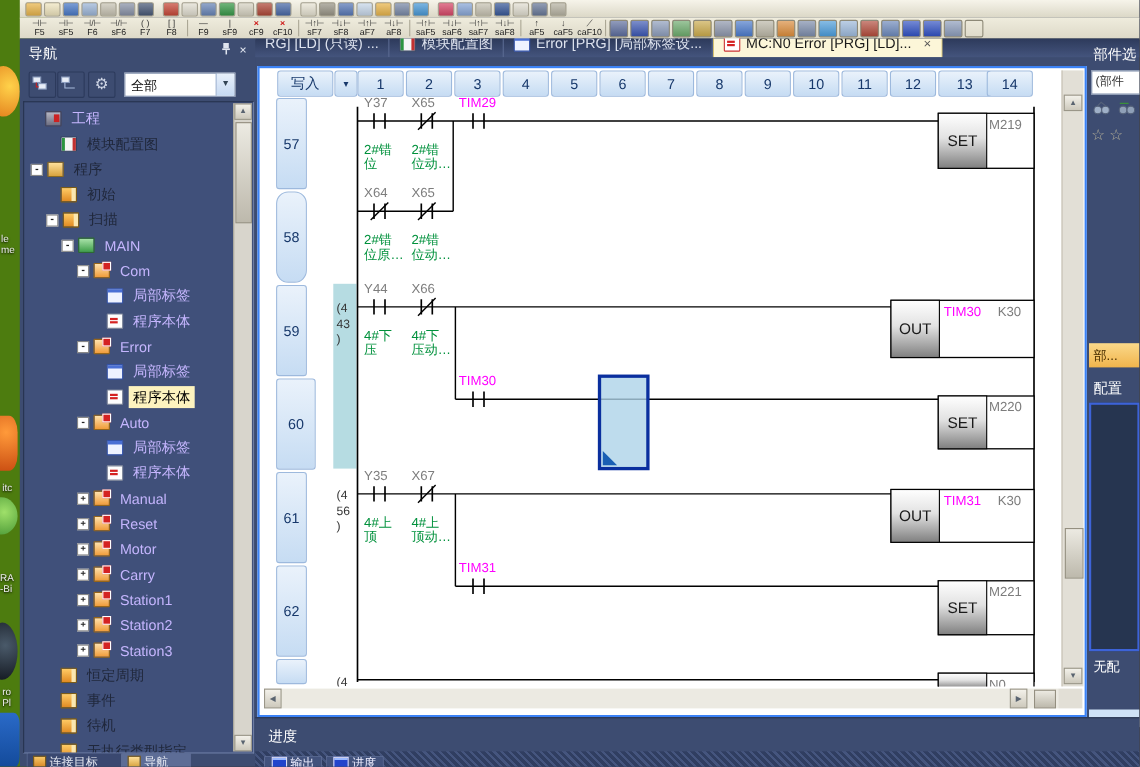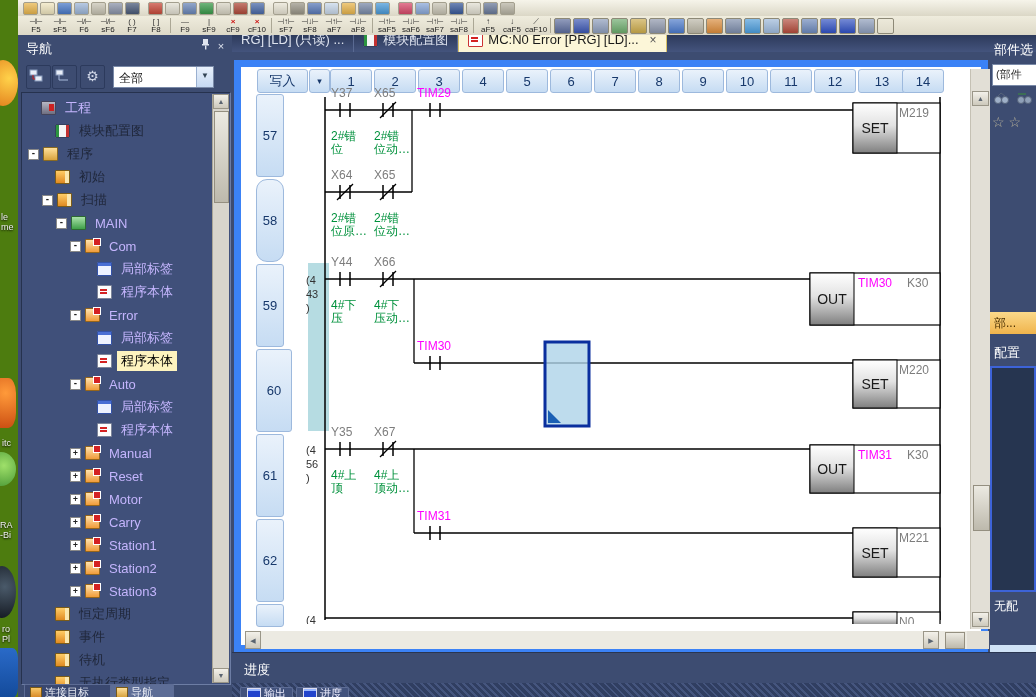--- a/index.html
+++ b/index.html
@@ -65,21 +65,21 @@
         background:#3a4870;border:1px solid #5d6c94;border-bottom:none;border-radius:2px 2px 0 0;}
   .btab.active{background:#5d6d96;}
   .mini{width:10px;height:9px;flex:none;}
   
   #tabstrip{left:232px;top:35px;width:804px;height:17px;background:linear-gradient(#2d3a5b,#44547d);display:flex;align-items:flex-end;overflow:hidden;}
   .dtab{height:24px;display:flex;align-items:center;gap:5px;padding:0 9px;color:#dde2ee;font-size:13px;
         border-right:1px solid #5a6a92;white-space:nowrap;overflow:hidden;flex:none;}
   .dtab.active{background:#fcf6d8;color:#1a1a1a;border:1px solid #d8c268;border-bottom:none;border-radius:4px 4px 0 0;height:25px;}
   .dtab .x{color:#555;font-size:12px;margin-left:6px;}
   
-  #pane{left:234px;top:60px;width:754px;height:592px;border:7px solid #3b82f6;background:#fff;box-sizing:border-box;}
+  #pane{left:234px;top:60px;width:754px;height:592px;border:2px solid #3b82f6;background:#fff;box-sizing:border-box;}
   .hbox{position:absolute;background:linear-gradient(#eaf2fb,#c6dcf3);border:1px solid #9db9dd;border-radius:3px;
         color:#17386b;font-size:13px;display:flex;align-items:center;justify-content:center;box-sizing:border-box;}
   #stmtbar{position:absolute;left:67px;top:196px;width:21px;height:168px;background:#b6dce2;}
   #lsvg{left:236px;top:62px;z-index:5;pointer-events:none;}
   .vsb{position:absolute;left:729px;top:2px;width:19px;height:560px;background:#e2dfd6;border-left:1px solid #c5c1b4;}
   .hsb{position:absolute;left:4px;top:564px;width:722px;height:18px;background:#eceae2;}
   .corner{position:absolute;left:726px;top:564px;width:22px;height:18px;background:#e2dfd6;}
   
   .rp-text{color:#fff;font-size:13px;white-space:nowrap;}
   #rp-search{left:992px;top:64px;width:42px;height:20px;background:#fff;border:1px solid #7a8aa8;
@@ -438,20 +438,24 @@
     </div>
   </div>
 
   <div class="abs" id="tabstrip">
       <div class="dtab">
         <span>RG] [LD] (只读) ...</span>
       </div>
       <div class="dtab">
         <span class="ic ic-module" style="margin: 0px;"></span>
         <span>模块配置图</span>
+      </div>
+      <div class="dtab">
+        <span class="ic ic-label" style="margin: 0px;"></span>
+        <span>Error [PRG] [局部标签设...</span>
       </div>
       <div class="dtab active">
         <span class="ic ic-body" style="margin: 0px; box-shadow: rgb(255, 255, 255) 0px 0px 0px 9px inset; border-color: rgb(204, 51, 51);"></span>
         <span>MC:N0 Error [PRG] [LD]...</span>
         <span class="x">×</span>
       </div>
     </div>
 
   <div class="abs" id="pane">
     <div class="hbox" style="left:16px;top:2px;width:51px;height:24px;">

